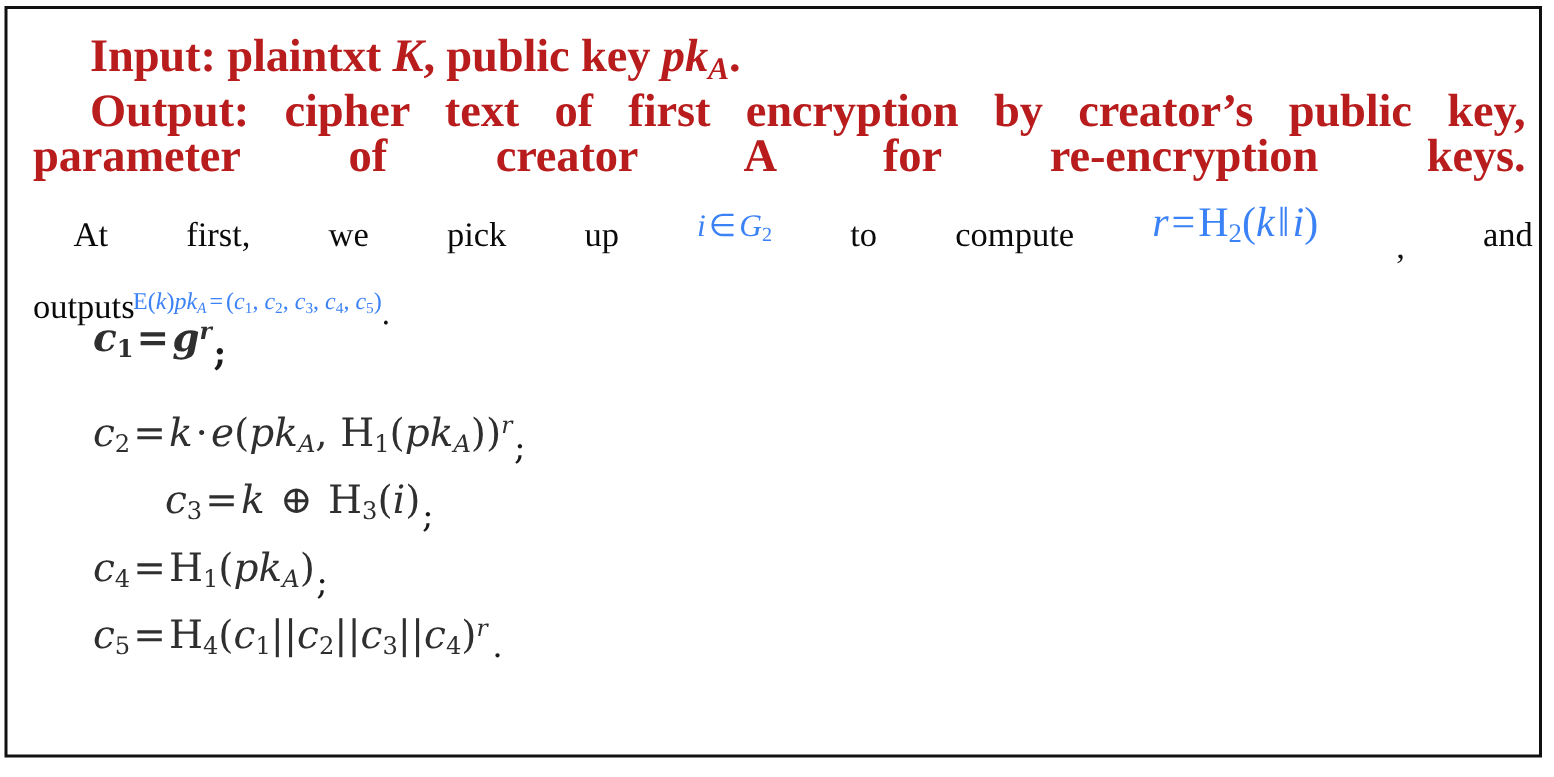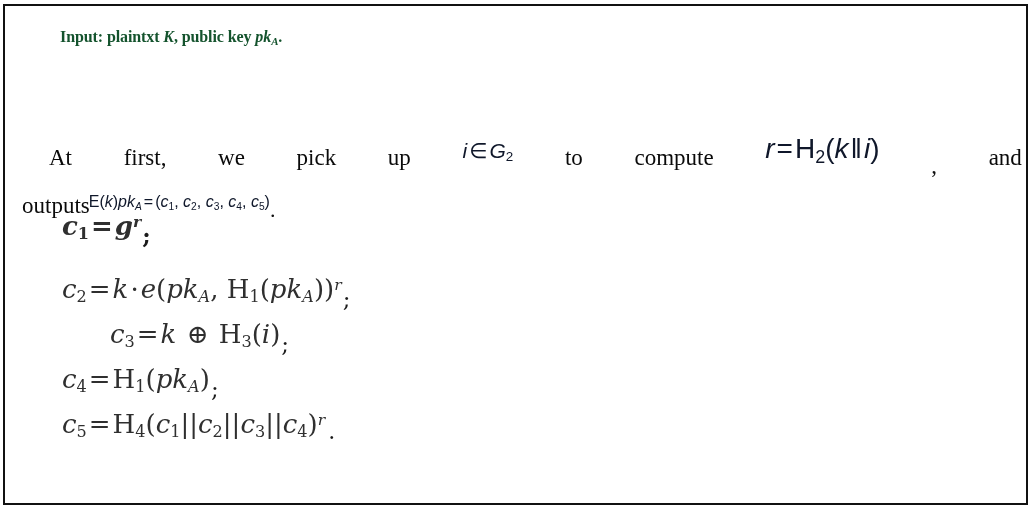--- a/index.html
+++ b/index.html
@@ -29,23 +29,23 @@
     position: relative;
     width: 100%;
     height: 100%;
   }
 
   
   .hdr {
     position: absolute;
     font-family: "Liberation Serif", "DejaVu Serif", serif;
     font-weight: bold;
-    font-size: 16px;
+    font-size: 31px;
     line-height: 30px;
-    color: #14532d;
+    color: #b91c1c;
     letter-spacing: -0.1px;
   }
   .hdr-input {
     left: 55px;
     top: 16px;
     white-space: nowrap;
   }
   .hdr-output {
     left: 17px;
     top: 53px;
@@ -91,22 +91,22 @@
   .lead-pad { display: inline-block; width: 27px; }
 
   .line2 {
     display: flex;
     align-items: baseline;
     margin-top: 2px;
   }
 
   
   .math {
-    font-family: Liberation Sans, sans-serif;
-    color: #0f172a;
+    font-family: Liberation Serif, serif;
+    color: #3b82f6;
     white-space: nowrap;
   }
   .mi { font-style: italic; }
   .mn { font-style: normal; }
   .msub {
     font-size: 0.64em;
     vertical-align: -0.26em;
     font-style: italic;
   }
   .msubn {
@@ -191,20 +191,21 @@
 </head>
 <body>
 
 <div id="algo-box">
   <div class="inner">
 
     <div class="hdr hdr-input">
       <span>Input:</span><span> plaintxt </span><span class="bi">K</span><span>, public key </span><span class="bi">pk</span><span class="sub">A</span><span>.</span>
     </div>
 
+    <div class="hdr hdr-output"><span>Output:</span><span> cipher text of first encryption by creator’s public key, parameter of creator A for re-encryption keys.</span></div>
 
     <div class="body-para">
 
       <div class="line-justify">
         <span><span class="lead-pad"></span><span>At</span></span>
         <span>first,</span>
         <span>we</span>
         <span>pick</span>
         <span>up</span>
         <span class="math inline-math-1"><span class="mi">i</span><span class="op">∈</span><span class="mi">G</span><span class="msubn">2</span></span>

